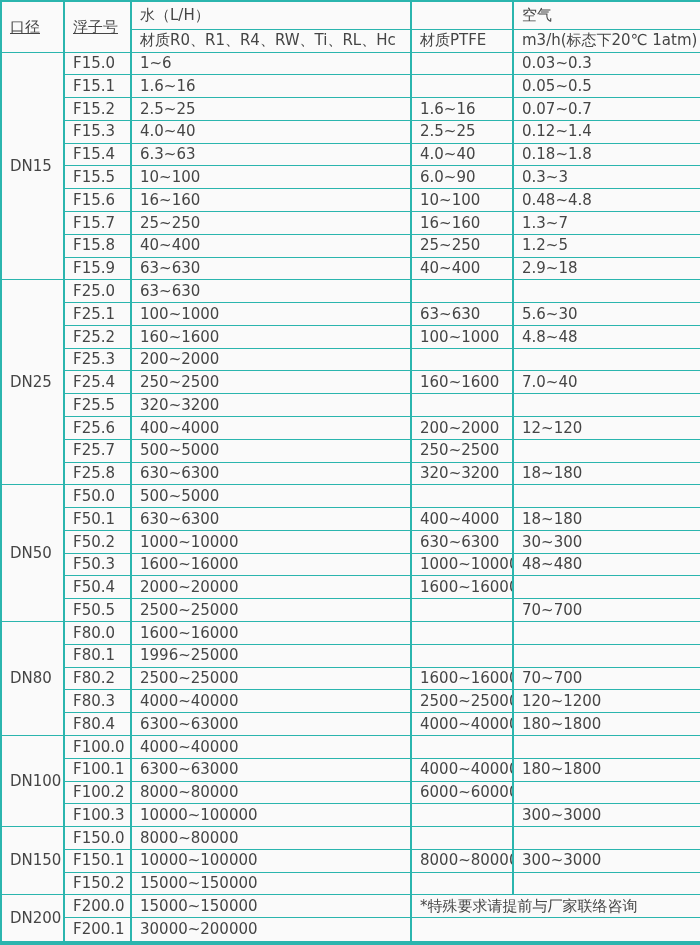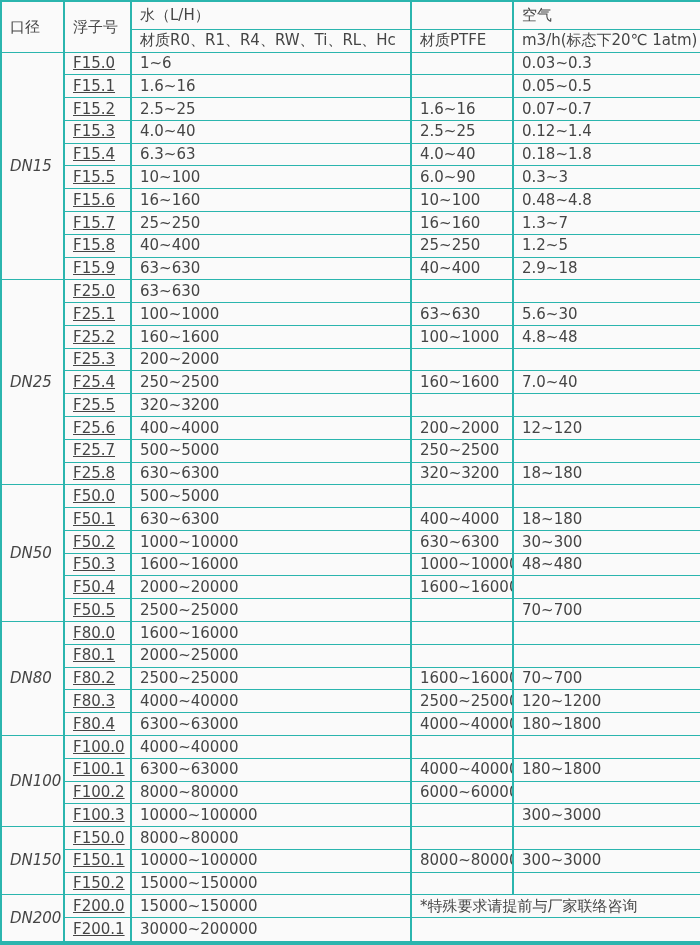--- a/index.html
+++ b/index.html
@@ -22,23 +22,23 @@
     border:1px solid var(--border);
     border-left-width:2px;border-right-width:2px;
     padding:0 0 0 8px;
     text-align:left;vertical-align:middle;
     font-weight:normal;
     white-space:nowrap;overflow:hidden;
     line-height:1.1;
   }
   thead tr.h1{height:28px;}
   thead tr.h2{height:23px;}
-  .col-diam{text-align:center;padding:0;font-style:italic;}
-  .col-float{padding-left:9px;text-decoration:underline;}
-  .head-diam,.head-float{text-align:center;padding:0;}
+  .col-diam{text-align:center;padding:0;}
+  .col-float{padding-left:9px;}
+  .head-diam,.head-float{text-align:center;padding:0;text-decoration:underline;}
 </style>
 </head>
 <body>
 
 <table class="spec-table">
   <colgroup>
     <col style="width:63px">
     <col style="width:67px">
     <col style="width:280px">
     <col style="width:102px">
@@ -214,21 +214,21 @@
       </tr>
       <tr>
         <td class="col-diam" rowspan="5">DN80</td>
         <td class="col-float">F80.0</td>
         <td class="col-water">1600~16000</td>
         <td class="col-ptfe"></td>
         <td class="col-air"></td>
       </tr>
       <tr>
         <td class="col-float">F80.1</td>
-        <td class="col-water">2000~25000</td>
+        <td class="col-water">1996~25000</td>
         <td class="col-ptfe"></td>
         <td class="col-air"></td>
       </tr>
       <tr>
         <td class="col-float">F80.2</td>
         <td class="col-water">2500~25000</td>
         <td class="col-ptfe">1600~16000</td>
         <td class="col-air">70~700</td>
       </tr>
       <tr>

